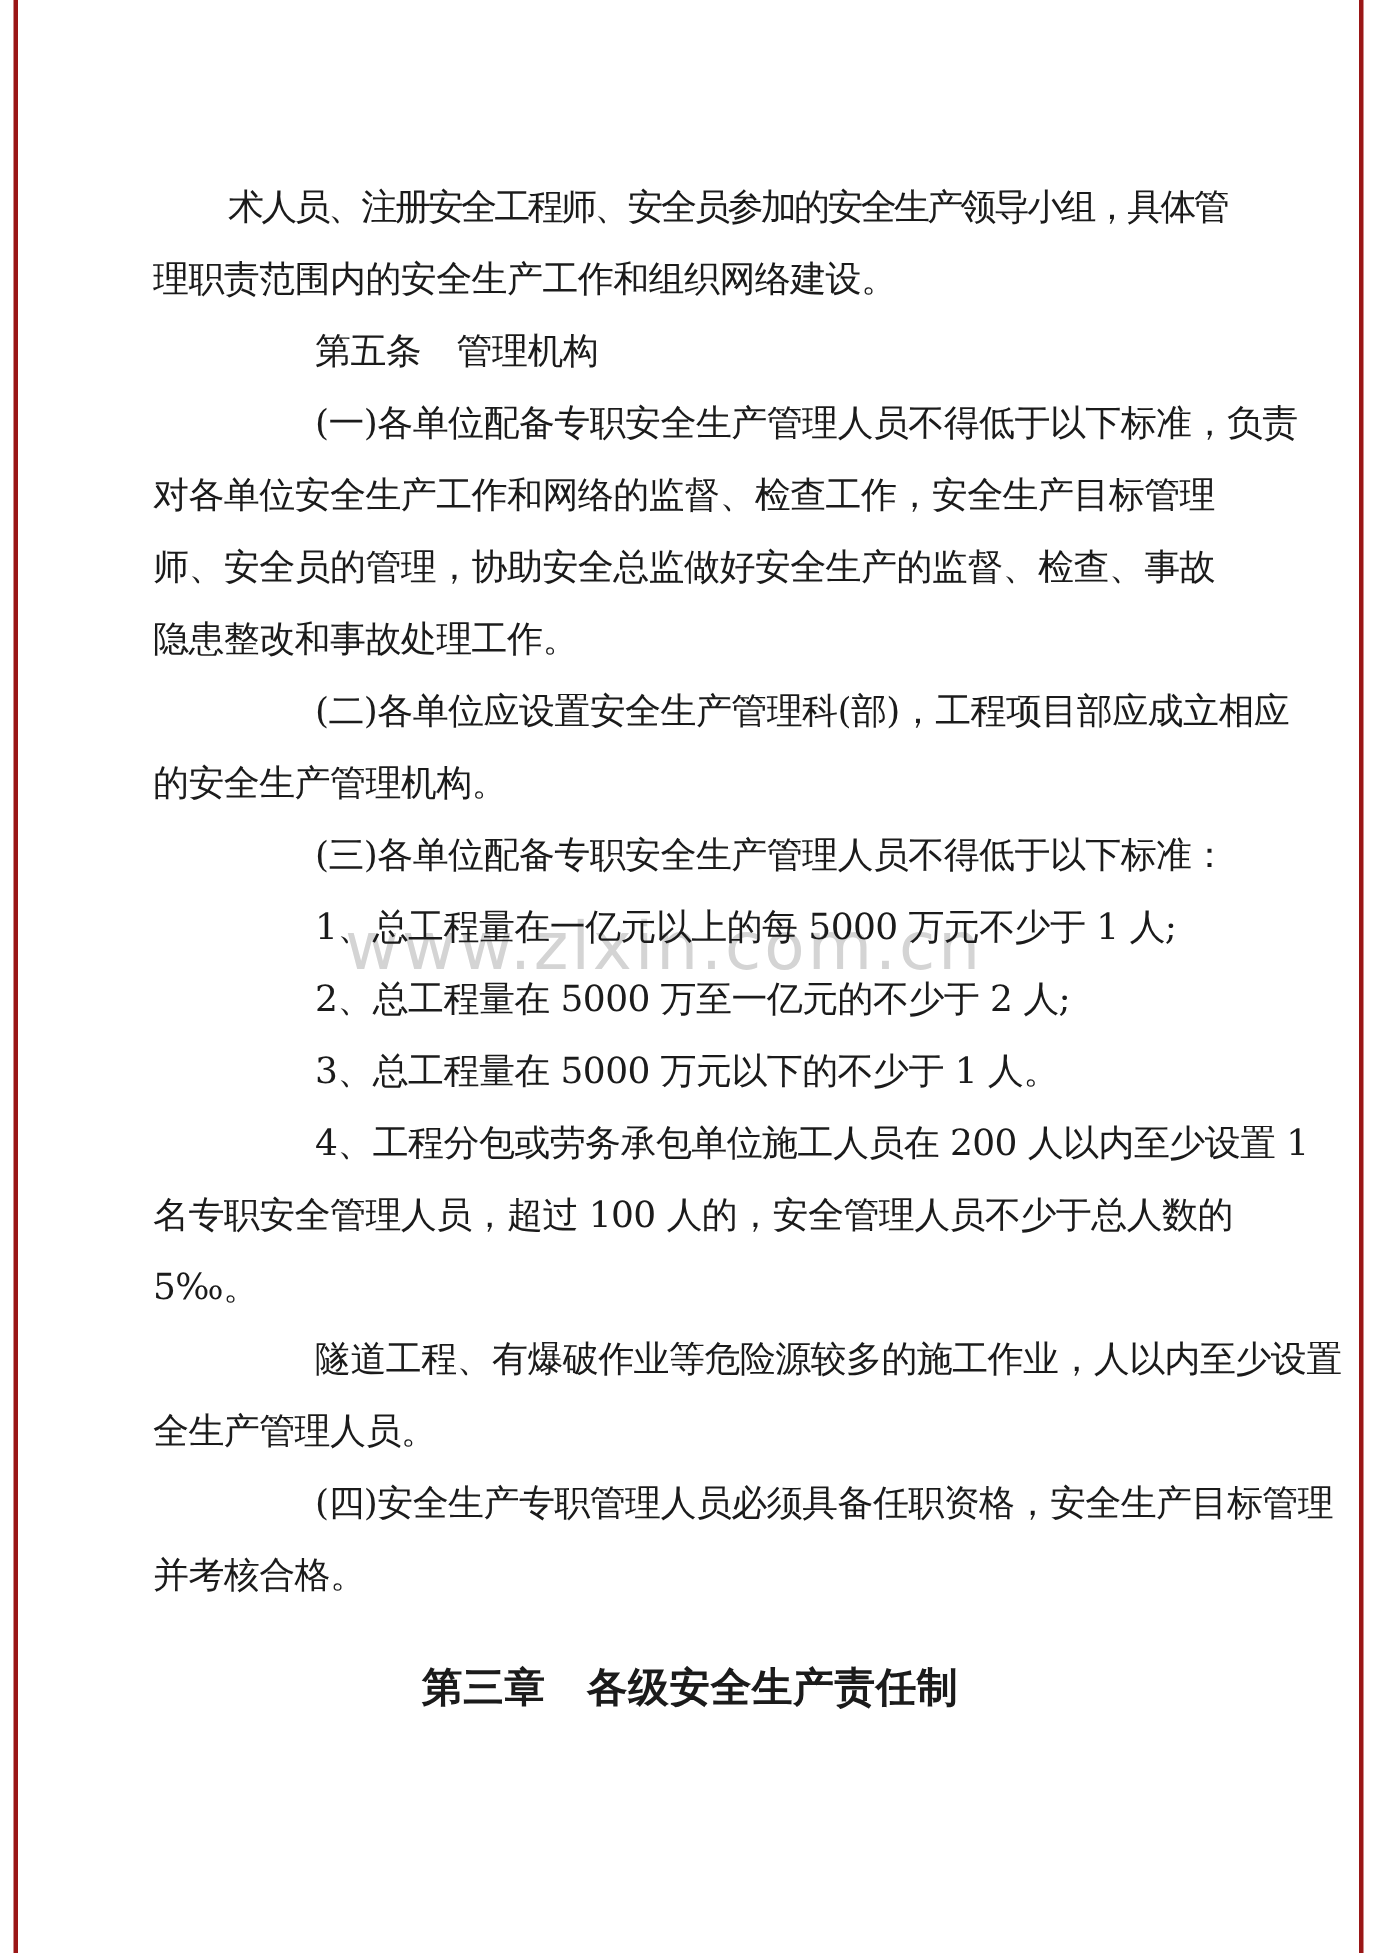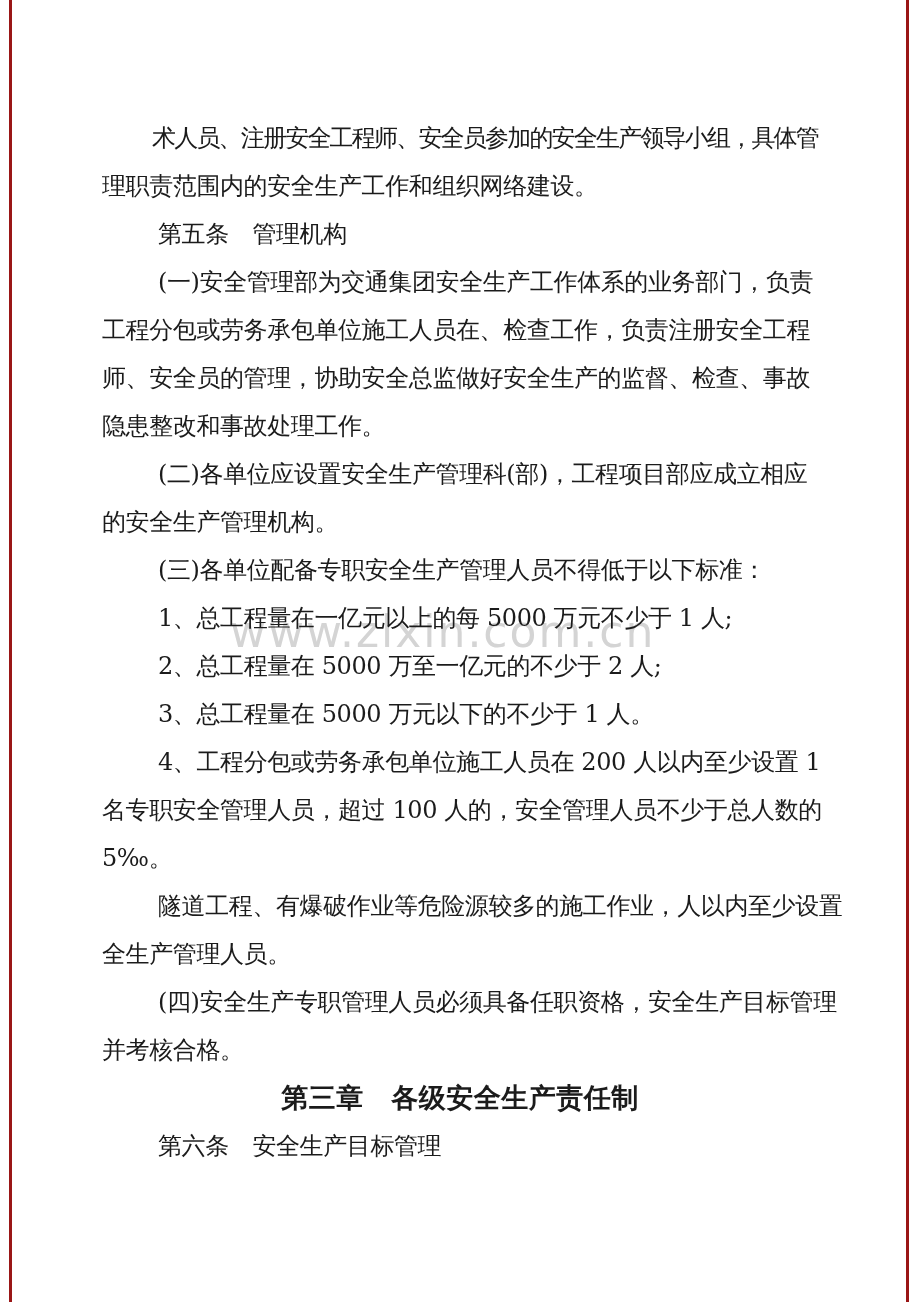--- a/index.html
+++ b/index.html
@@ -36,55 +36,55 @@
     position: absolute;
     left: 102px; top: 114px;
     width: 716px;
     z-index: 2;
     color: var(--text, #1b1b1b);
     font-size: 24px;
     letter-spacing: -0.4px;
     line-height: 48px;
   }
   .line { height: 48px; white-space: nowrap; }
-  .line.indent { margin-left: 56px; }
+  .line.indent { margin-left: 108px; }
   .line.l1 { margin-left: 41px; letter-spacing: -1.8px; text-align: right; }
   .line.heading {
     text-align: center;
     font-weight: bold;
     font-size: 27px;
     letter-spacing: 0.5px;
+    margin-top: 28px;
   }
 </style>
 </head>
 <body>
 
 <div class="page">
   <div class="border-line left"></div>
   <div class="border-line right"></div>
 
   <div class="watermark">www.zlxin.com.cn</div>
 
   <div class="content">
     <div class="line l1">术人员、注册安全工程师、安全员参加的安全生产领导小组，具体管</div>
     <div class="line">理职责范围内的安全生产工作和组织网络建设。</div>
     <div class="line indent">第五条　管理机构</div>
-    <div class="line indent">(一)安全管理部为交通集团安全生产工作体系的业务部门，负责</div>
-    <div class="line">工程分包或劳务承包单位施工人员在、检查工作，负责注册安全工程</div>
+    <div class="line indent">(一)各单位配备专职安全生产管理人员不得低于以下标准，负责</div>
+    <div class="line">对各单位安全生产工作和网络的监督、检查工作，安全生产目标管理</div>
     <div class="line">师、安全员的管理，协助安全总监做好安全生产的监督、检查、事故</div>
     <div class="line">隐患整改和事故处理工作。</div>
     <div class="line indent">(二)各单位应设置安全生产管理科(部)，工程项目部应成立相应</div>
     <div class="line">的安全生产管理机构。</div>
     <div class="line indent">(三)各单位配备专职安全生产管理人员不得低于以下标准：</div>
     <div class="line indent">1、总工程量在一亿元以上的每 5000 万元不少于 1 人;</div>
     <div class="line indent">2、总工程量在 5000 万至一亿元的不少于 2 人;</div>
     <div class="line indent">3、总工程量在 5000 万元以下的不少于 1 人。</div>
     <div class="line indent">4、工程分包或劳务承包单位施工人员在 200 人以内至少设置 1</div>
     <div class="line">名专职安全管理人员，超过 100 人的，安全管理人员不少于总人数的</div>
     <div class="line">5‰。</div>
     <div class="line indent">隧道工程、有爆破作业等危险源较多的施工作业，人以内至少设置</div>
     <div class="line">全生产管理人员。</div>
     <div class="line indent">(四)安全生产专职管理人员必须具备任职资格，安全生产目标管理</div>
     <div class="line">并考核合格。</div>
     <div class="line heading">第三章　各级安全生产责任制</div>
-    <div class="line indent">第六条　安全生产目标管理</div>
   </div>
 </div>
 
 </body></html>

